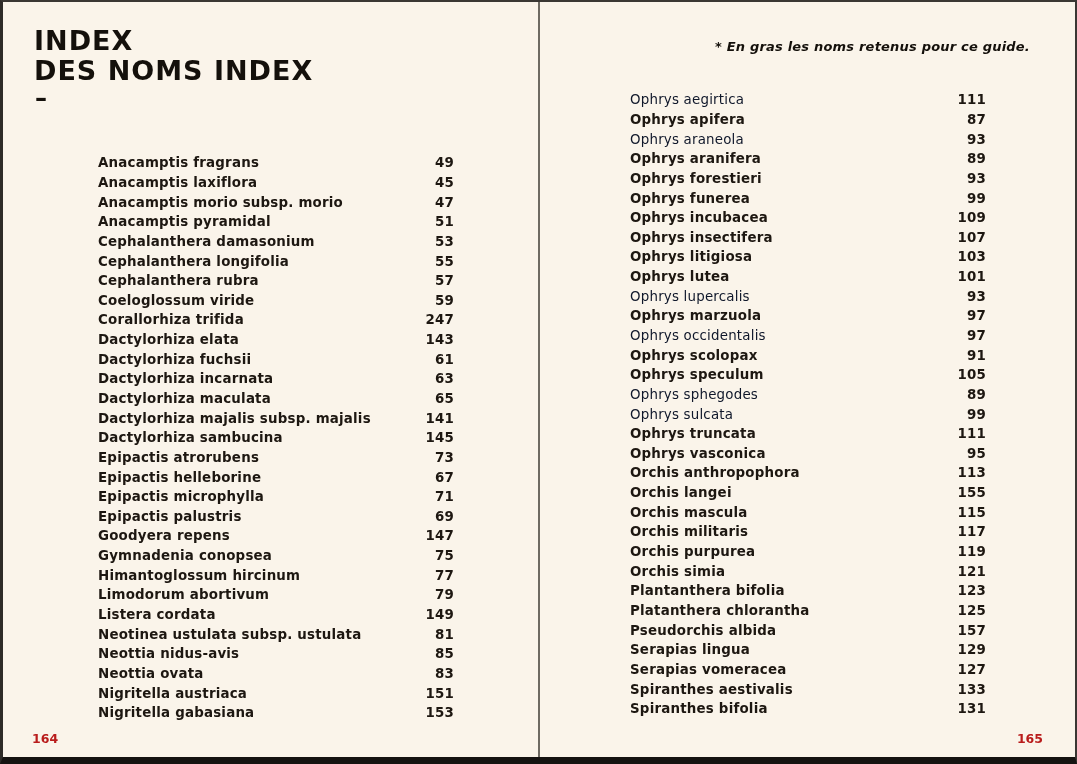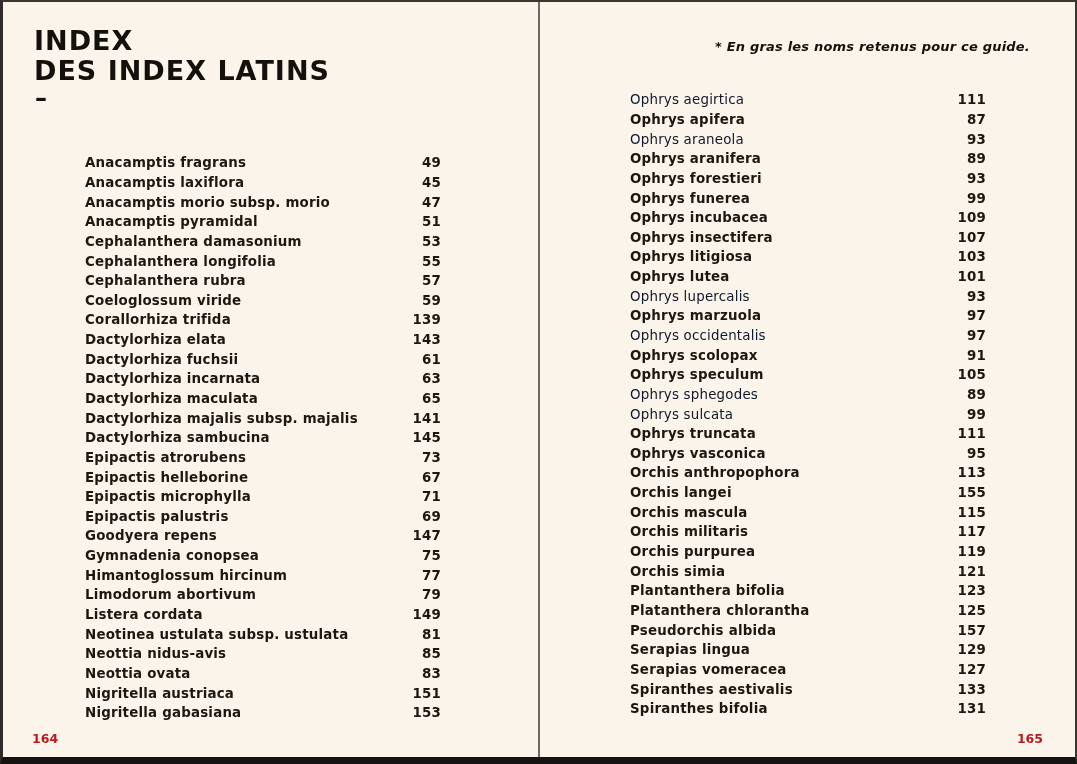--- a/index.html
+++ b/index.html
@@ -41,21 +41,21 @@
     font-size: 24px;
     font-weight: 700;
     line-height: 20px;
     color: #14100b;
   }
   .index-list {
     position: absolute;
     display: flex;
     flex-direction: column;
   }
-  .index-list.left { left: 82px; top: 151px; width: 356px; }
+  .index-list.left { left: 95px; top: 151px; width: 356px; }
   .index-list.right { left: 627px; top: 88px; width: 356px; }
   .entry {
     display: flex;
     justify-content: space-between;
     align-items: center;
     height: 19.65px;
     font-size: 13.4px;
     letter-spacing: 0.2px;
     white-space: nowrap;
   }
@@ -82,21 +82,21 @@
   }
 </style>
 </head>
 <body>
 
 <div class="spread">
 
   <div>
     <div class="title">
       <div>INDEX</div>
-      <div>DES INDEX LATINS</div>
+      <div>DES NOMS INDEX</div>
     </div>
     <div class="title-dash">–</div>
 
     <div class="index-list left">
 
         <div class="entry">
           <span class="name">Anacamptis fragrans</span>
           <span class="num">49</span>
         </div>
 
@@ -130,21 +130,21 @@
           <span class="num">57</span>
         </div>
 
         <div class="entry">
           <span class="name">Coeloglossum viride</span>
           <span class="num">59</span>
         </div>
 
         <div class="entry">
           <span class="name">Corallorhiza trifida</span>
-          <span class="num">139</span>
+          <span class="num">247</span>
         </div>
 
         <div class="entry">
           <span class="name">Dactylorhiza elata</span>
           <span class="num">143</span>
         </div>
 
         <div class="entry">
           <span class="name">Dactylorhiza fuchsii</span>
           <span class="num">61</span>

